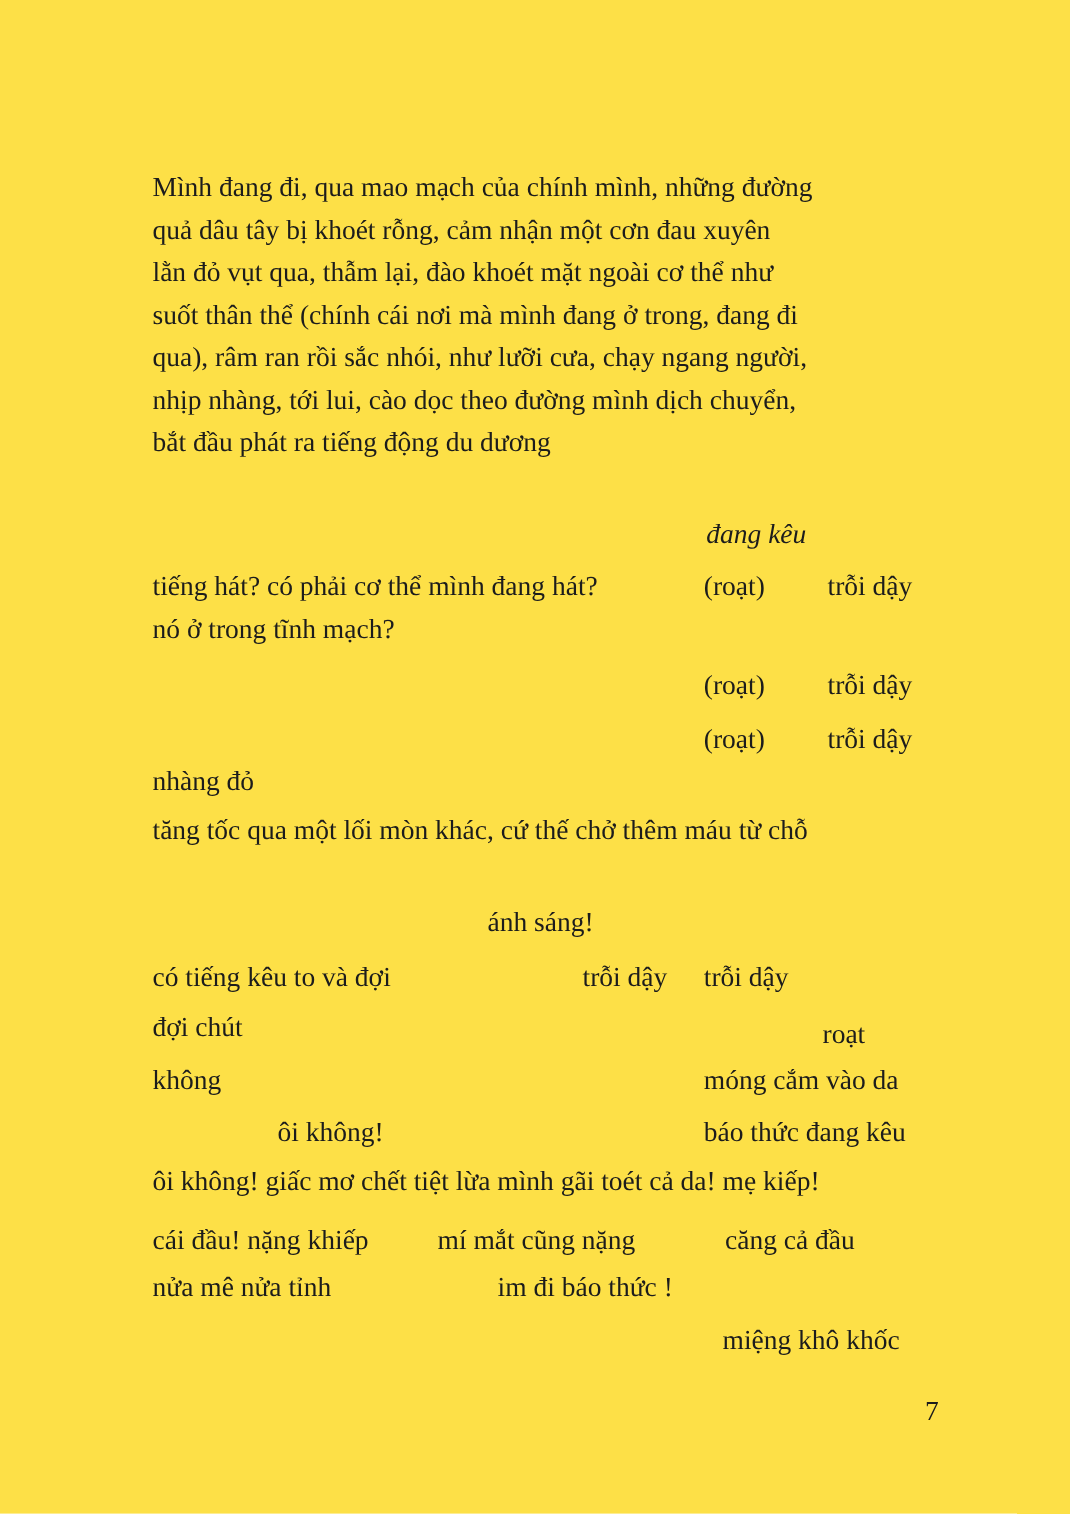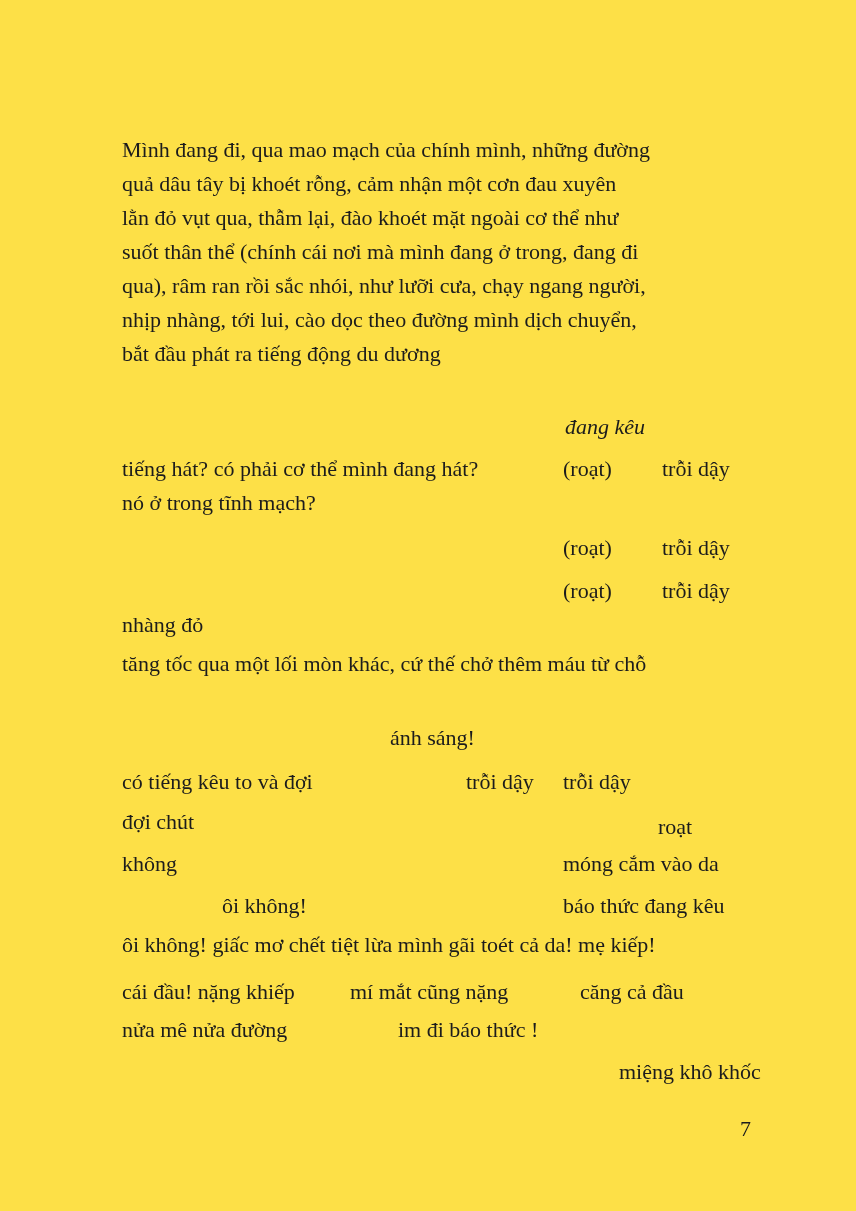--- a/index.html
+++ b/index.html
@@ -84,20 +84,20 @@
 
   <span class="abs" style="top:889px; left:222px;">ôi không!</span>
   <span class="abs" style="top:889px; left:563px;">báo thức đang kêu</span>
 
   <span class="abs" style="top:928px; left:122px;">ôi không! giấc mơ chết tiệt lừa mình gãi toét cả da! mẹ kiếp!</span>
 
   <span class="abs" style="top:975px; left:122px;text-align:right;">cái đầu! nặng khiếp</span>
   <span class="abs" style="top:975px; left:350px;">mí mắt cũng nặng</span>
   <span class="abs" style="top:975px; left:580px;">căng cả đầu</span>
 
-  <span class="abs" style="top:1013px; left:122px;">nửa mê nửa đường</span>
+  <span class="abs" style="top:1013px; left:122px;">nửa mê nửa tỉnh</span>
   <span class="abs" style="top:1013px; left:398px;">im đi báo thức !</span>
 
-  <span class="abs" style="top:1055px; left:578px;margin-left:41px;">miệng khô khốc</span>
+  <span class="abs" style="top:1055px; left:578px;">miệng khô khốc</span>
 
   <span class="pagenum" style="top:1112px; left:740px;">7</span>
 
 </div>
 
 </body></html>

